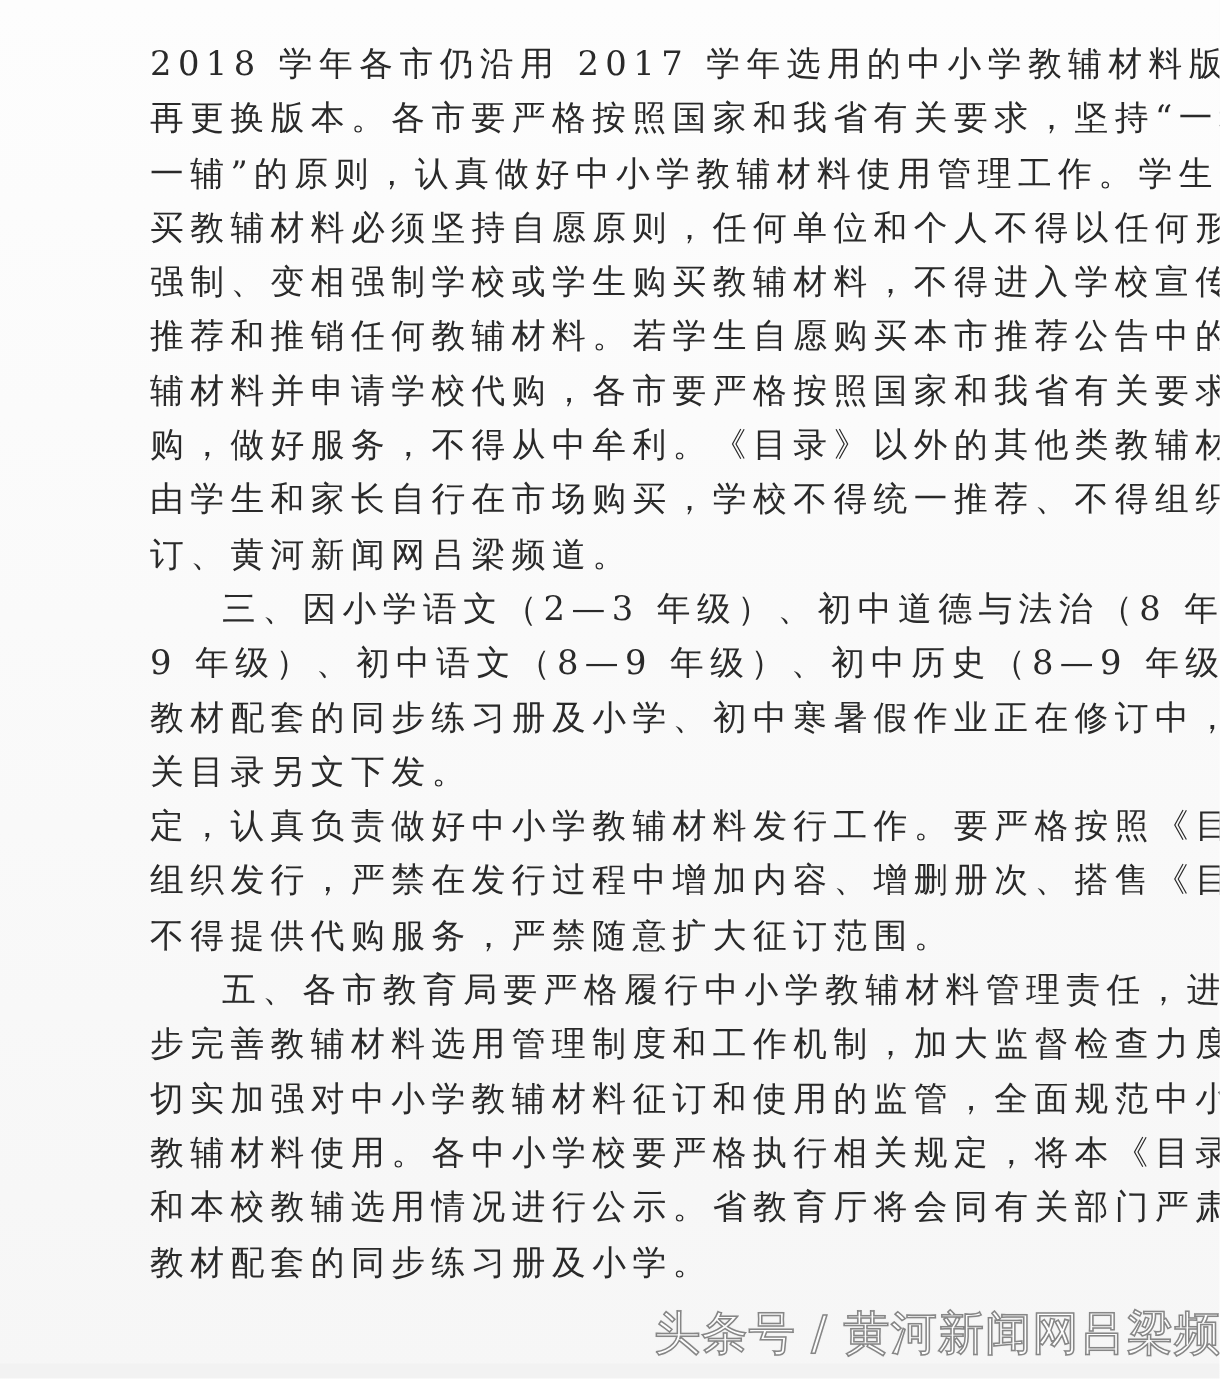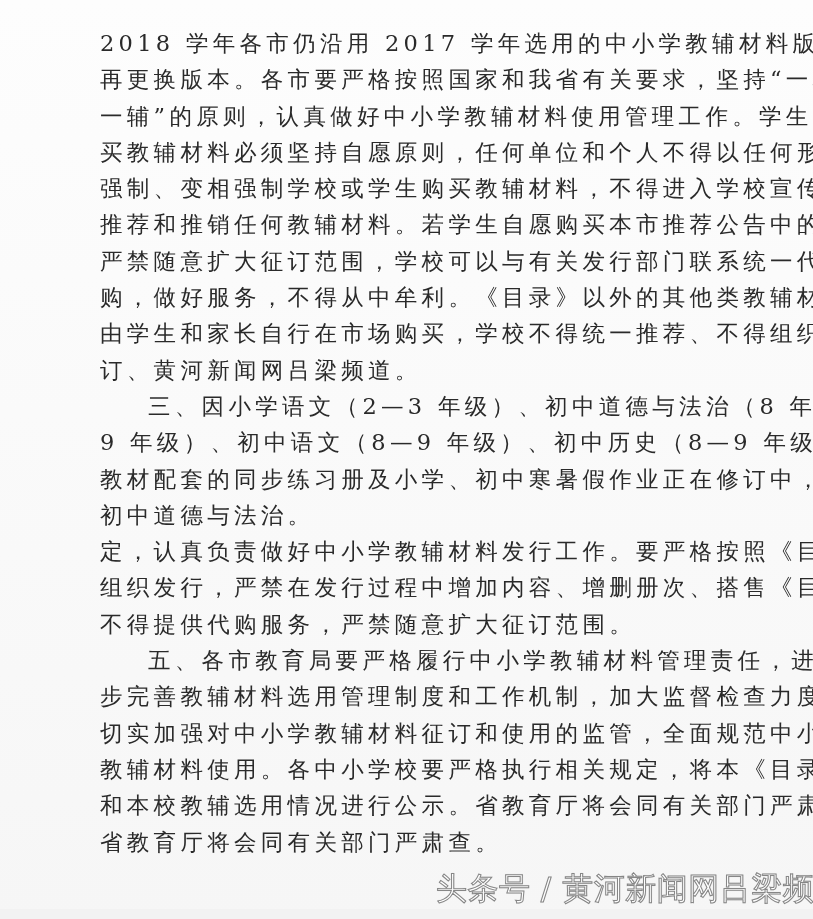--- a/index.html
+++ b/index.html
@@ -68,45 +68,45 @@
 <div class="page">
   <div class="text-block">
 
     <div class="paragraph">
       <div class="line">2018 学年各市仍沿用 2017 学年选用的中小学教辅材料版本，不</div>
       <div class="line">再更换版本。各市要严格按照国家和我省有关要求，坚持“一科</div>
       <div class="line">一辅”的原则，认真做好中小学教辅材料使用管理工作。学生购</div>
       <div class="line">买教辅材料必须坚持自愿原则，任何单位和个人不得以任何形式</div>
       <div class="line">强制、变相强制学校或学生购买教辅材料，不得进入学校宣传、</div>
       <div class="line">推荐和推销任何教辅材料。若学生自愿购买本市推荐公告中的教</div>
-      <div class="line">严禁随意扩大征订范围，学校可以与有关发行部门联系统一代</div>
+      <div class="line">辅材料并申请学校代购，各市要严格按照国家和我省有关要求</div>
       <div class="line">购，做好服务，不得从中牟利。《目录》以外的其他类教辅材料</div>
       <div class="line">由学生和家长自行在市场购买，学校不得统一推荐、不得组织征</div>
       <div class="line">订、黄河新闻网吕梁频道。</div>
     </div>
 
     <div class="paragraph">
       <div class="line indent">三、因小学语文（2—3 年级）、初中道德与法治（8 年级上、</div>
       <div class="line">9 年级）、初中语文（8—9 年级）、初中历史（8—9 年级）等学科</div>
       <div class="line">教材配套的同步练习册及小学、初中寒暑假作业正在修订中，有</div>
-      <div class="line">初中道德与法治。</div>
+      <div class="line">关目录另文下发。</div>
     </div>
 
     <div class="paragraph">
       <div class="line">定，认真负责做好中小学教辅材料发行工作。要严格按照《目录》</div>
       <div class="line">组织发行，严禁在发行过程中增加内容、增删册次、搭售《目录》</div>
       <div class="line">不得提供代购服务，严禁随意扩大征订范围。</div>
     </div>
 
     <div class="paragraph">
       <div class="line indent">五、各市教育局要严格履行中小学教辅材料管理责任，进一</div>
       <div class="line">步完善教辅材料选用管理制度和工作机制，加大监督检查力度，</div>
       <div class="line">切实加强对中小学教辅材料征订和使用的监管，全面规范中小学</div>
       <div class="line">教辅材料使用。各中小学校要严格执行相关规定，将本《目录》</div>
       <div class="line">和本校教辅选用情况进行公示。省教育厅将会同有关部门严肃查</div>
-      <div class="line">省教育厅将会同有关部门严肃查。</div>
+      <div class="line">教材配套的同步练习册及小学。</div>
     </div>
 
   </div>
 
   <div class="watermark">头条号 / 黄河新闻网吕梁频道</div>
   <div class="bottom-strip"></div>
 </div>
 
 </body></html>

